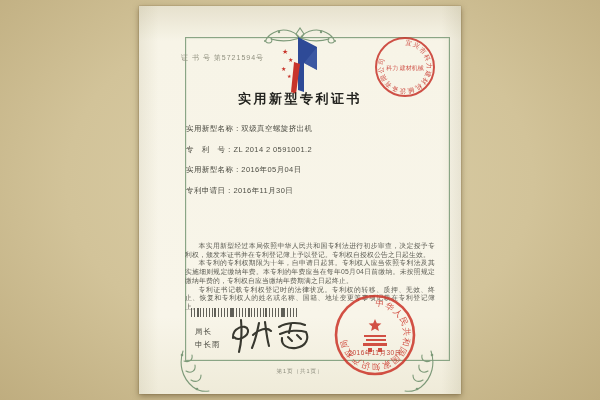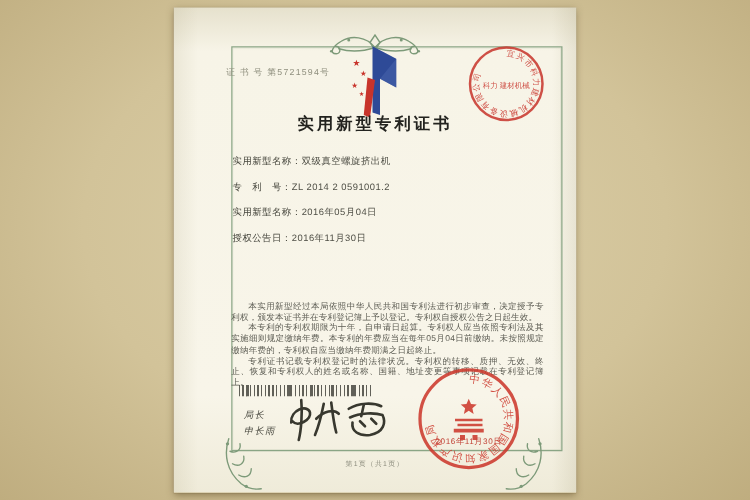--- a/index.html
+++ b/index.html
@@ -38,21 +38,21 @@
   .body-text{position:absolute;left:46px;top:236px;width:250px;
     font-size:6.8px;line-height:8.7px;color:#5c5c53;text-align:justify;letter-spacing:.2px;}
   .body-text p{margin:0;text-indent:2em;}
 
   .barcode{position:absolute;left:52px;top:302px;width:106px;height:9px;
     background:
       repeating-linear-gradient(90deg,#3c3c35 0 1px, transparent 1px 3px),
       repeating-linear-gradient(90deg, transparent 0 6px, #3c3c35 6px 8px, transparent 8px 17px);
     opacity:.8;}
 
-  .official{position:absolute;left:56px;top:321px;font-size:7.5px;color:#4a4a41;font-style:italic;}
+  .official{position:absolute;left:56px;top:321px;font-size:7.5px;color:#4a4a41;}
   .official div{margin-bottom:3px;letter-spacing:1px;}
   .signature{position:absolute;left:86px;top:308px;width:92px;height:46px;}
 
   .seal{position:absolute;left:194px;top:287px;width:84px;height:84px;opacity:.88;}
   .seal-date{position:absolute;left:196px;top:343px;width:80px;text-align:center;
     font-size:6.5px;color:#c24438;letter-spacing:.5px;}
 
   .footer{position:absolute;left:0;top:362px;width:100%;text-align:center;
     font-size:5.5px;color:#8b8b7c;letter-spacing:1px;}
 
@@ -115,21 +115,21 @@
     </text>
     <text x="32" y="35" text-anchor="middle" font-size="6" fill="#c8342b">科力 建材机械</text>
   </svg>
 
   <div class="title">实用新型专利证书</div>
 
   <div class="fields">
     <div class="field"><span class="lab">实用新型名称：</span><span>双级真空螺旋挤出机</span></div>
     <div class="field"><span class="lab">专　利　号：</span><span>ZL 2014 2 0591001.2</span></div>
     <div class="field"><span class="lab">实用新型名称：</span><span>2016年05月04日</span></div>
-    <div class="field"><span class="lab">授权公告日：</span><span>2016年11月30日</span></div>
+    <div class="field"><span class="lab">专利申请日：</span><span>2016年11月30日</span></div>
   </div>
 
   <div class="body-text">
     <p>本实用新型经过本局依照中华人民共和国专利法进行初步审查，决定授予专利权，颁发本证书并在专利登记簿上予以登记。专利权自授权公告之日起生效。</p>
     <p>本专利的专利权期限为十年，自申请日起算。专利权人应当依照专利法及其实施细则规定缴纳年费。本专利的年费应当在每年05月04日前缴纳。未按照规定缴纳年费的，专利权自应当缴纳年费期满之日起终止。</p>
     <p>专利证书记载专利权登记时的法律状况。专利权的转移、质押、无效、终止、恢复和专利权人的姓名或名称、国籍、地址变更等事项记载在专利登记簿上。</p>
   </div>
 
   <div class="barcode"></div>
 

